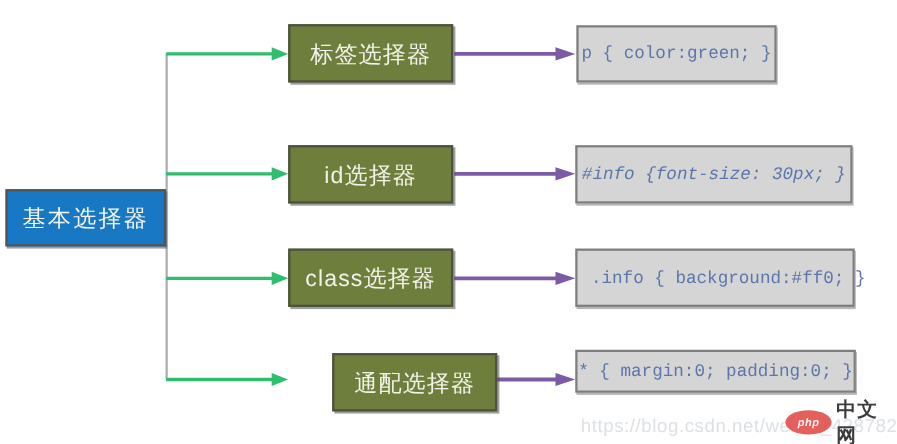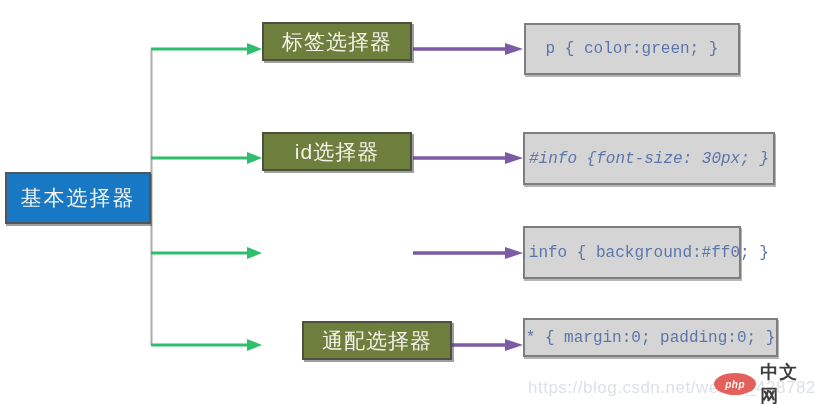--- a/index.html
+++ b/index.html
@@ -19,40 +19,40 @@
   }
   .root-node{
     left:5px;top:172px;width:146px;height:52px;
     background:#1878C4;
     border:2px solid #4E555B;
     box-shadow:1px 2px 0 rgba(80,80,80,0.55);
     color:#F4F4EE;
     font-size:21px;letter-spacing:2px;
   }
   .g-node{
-    left:262px;width:150px;height:39px;
+    left:262px;width:150px;height:53px;
     background:#6E7E3C;
     border:2px solid #4C5140;
     box-shadow:2px 2px 0 rgba(80,80,80,0.55);
     color:#F2F2E8;
     font-size:21px;letter-spacing:1px;
   }
   .code-box{
     background:#D5D5D5;
     border:2px solid #7E7E7E;
     box-shadow:1px 2px 0 rgba(110,110,110,0.5);
     color:#5C76AC;
     font-family:"Liberation Mono", monospace;
     font-size:16px;
     white-space:nowrap;
   }
   .r1{top:22px;}  .r2{top:132px;} .r3{top:226px;} .r4{top:321px;margin-left:40px;}
-  .c1{left:524px;top:23px;width:216px;height:52px;}
+  .c1{left:524px;top:23px;width:182px;height:52px;}
   .c2{left:523px;top:132px;width:252px;height:53px;font-style:italic;}
-  .c3{left:523px;top:226px;width:218px;height:53px;padding-left:24px;}
+  .c3{left:523px;top:226px;width:254px;height:53px;padding-left:24px;}
   .c4{left:523px;top:318px;width:255px;height:39px;}
   .wm{
     position:absolute;left:714px;top:360px;z-index:5;
     display:flex;align-items:center;gap:4px;
   }
   .wm-logo{
     display:flex;align-items:center;justify-content:center;
     width:44px;height:22px;border-radius:50%;
     background:#E4605C;
     color:#FFF2F2;font-style:italic;font-weight:bold;font-size:10px;
@@ -107,20 +107,23 @@
     <span>p { color:green; }</span>
   </div>
 
   <div class="node g-node r2">
     <span>id选择器</span>
   </div>
   <div class="node code-box c2">
     <span>#info {font-size: 30px; }</span>
   </div>
 
+  <div class="node g-node r3">
+    <span>class选择器</span>
+  </div>
   <div class="node code-box c3">
     <span>.info { background:#ff0; }</span>
   </div>
 
   <div class="node g-node r4">
     <span>通配选择器</span>
   </div>
   <div class="node code-box c4">
     <span>* { margin:0; padding:0; }</span>
   </div>

